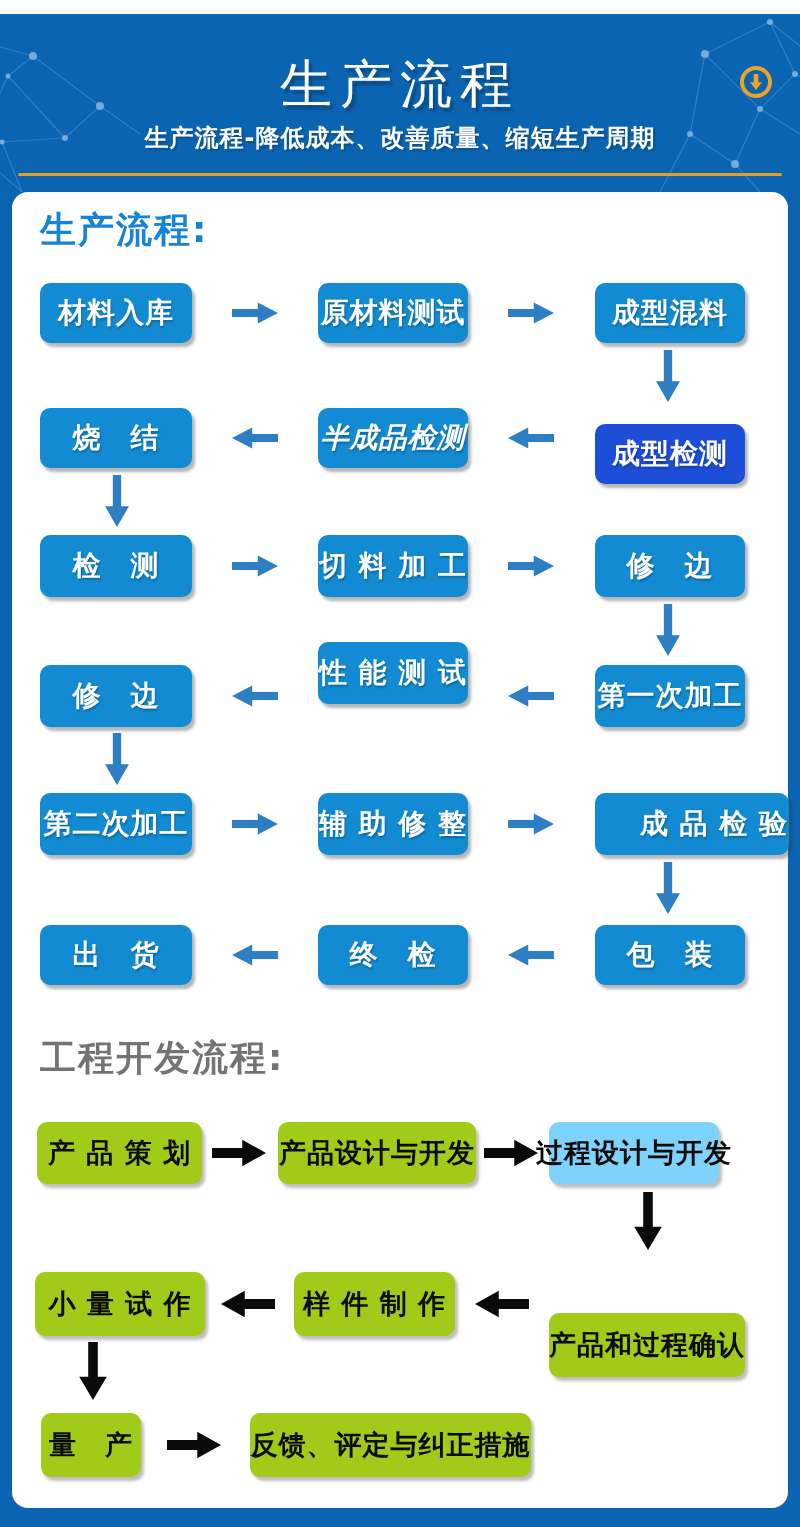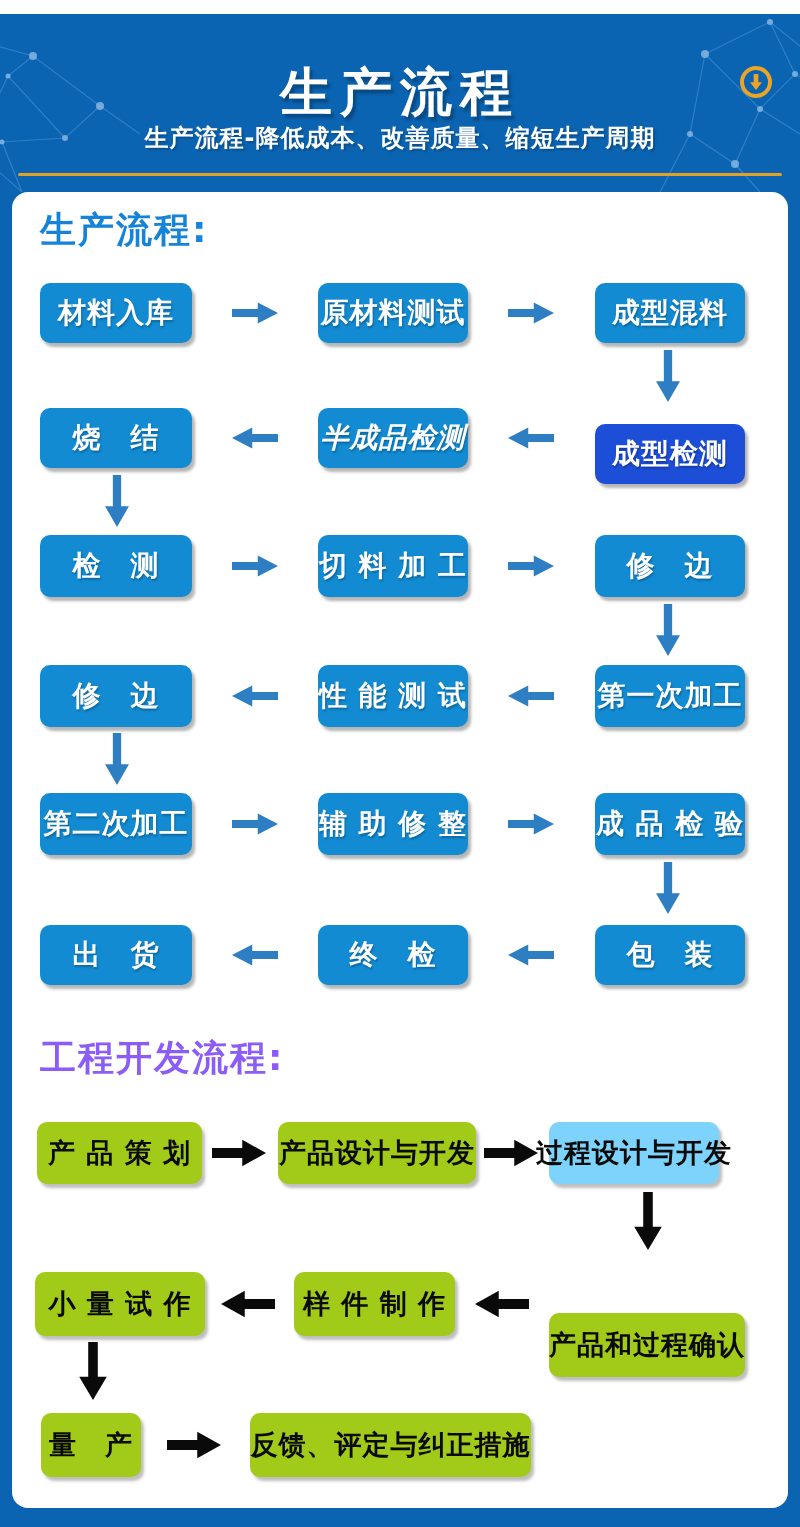--- a/index.html
+++ b/index.html
@@ -6,22 +6,22 @@
   body{
     width:800px;height:1527px;position:relative;
     background:#0b64b2;
     font-family:"DejaVu Sans","Liberation Sans",sans-serif;
     overflow:hidden;
   }
   .top-strip{position:absolute;left:0;top:0;width:800px;height:14px;background:#ffffff;}
   .header{position:absolute;left:0;top:14px;width:800px;height:178px;}
   .net-svg{position:absolute;left:0;top:0;pointer-events:none;}
   .page-title{
-    position:absolute;left:0;top:44px;width:100%;margin:0;
-    text-align:center;color:#ffffff;font-size:52px;font-weight:bold;
+    position:absolute;left:0;top:36px;width:100%;margin:0;
+    text-align:center;color:#ffffff;font-size:52px;font-weight:normal;
     letter-spacing:8px;text-shadow:3px 4px 3px rgba(0,0,0,0.28);
   }
   .page-subtitle{
     position:absolute;left:0;top:108px;width:100%;margin:0;
     text-align:center;color:#ffffff;font-size:24px;font-weight:bold;
     letter-spacing:1px;text-shadow:2px 2px 2px rgba(0,0,0,0.22);
   }
   .download-icon{
     position:absolute;left:740px;top:52px;width:24px;height:24px;
     border:4px solid #eca427;border-radius:50%;
@@ -85,49 +85,49 @@
   <h1 class="page-title">生产流程</h1>
   <p class="page-subtitle">生产流程-降低成本、改善质量、缩短生产周期</p>
   <div class="download-icon">
     <div class="glyph"></div>
   </div>
   <div class="gold-line"></div>
 </div>
 
 <div class="card">
   <h2 class="flow-heading" id="prod-heading" style="color: rgb(21, 131, 216);">生产流程:</h2>
-  <h2 class="flow-heading" id="eng-heading" style="color: #8b5cf6;">工程开发流程:</h2>
+  <h2 class="flow-heading" id="eng-heading" style="color: #737373;">工程开发流程:</h2>
   <div id="flowchart-root" style="position:absolute;left:0;top:0;width:776px;height:1316px;">
       <div class="fbox blue" style="left: 28px; top: 91px; width: 152px; height: 60px; background: rgb(18, 139, 211);">材料入库</div>
       <div class="fbox blue" style="left: 306px; top: 91px; width: 150px; height: 60px; background: rgb(18, 139, 211);">原材料测试</div>
       <div class="fbox blue" style="left: 583px; top: 91px; width: 150px; height: 60px; background: rgb(18, 139, 211);">成型混料</div>
       <div class="arrow aright" style="left: 220px; top: 109px; width: 46px; height: 24px; background: rgb(46, 126, 195);"></div>
       <div class="arrow aright" style="left: 496px; top: 109px; width: 46px; height: 24px; background: rgb(46, 126, 195);"></div>
       <div class="arrow adown" style="left: 643px; top: 158px; width: 26px; height: 52px; background: rgb(46, 126, 195);"></div>
       <div class="fbox blue" style="left: 28px; top: 216px; width: 152px; height: 60px; background: rgb(18, 139, 211);">烧　结</div>
       <div class="fbox blue" style="left: 306px; top: 216px; width: 150px; height: 60px; background: rgb(18, 139, 211); font-style: italic;">半成品检测</div>
       <div class="fbox blue" style="left: 583px; top: 232px; width: 150px; height: 60px; background: #1d4ed8;">成型检测</div>
       <div class="arrow aleft" style="left: 220px; top: 234px; width: 46px; height: 24px; background: rgb(46, 126, 195);"></div>
       <div class="arrow aleft" style="left: 496px; top: 234px; width: 46px; height: 24px; background: rgb(46, 126, 195);"></div>
       <div class="arrow adown" style="left: 92px; top: 283px; width: 26px; height: 52px; background: rgb(46, 126, 195);"></div>
       <div class="fbox blue" style="left: 28px; top: 343px; width: 152px; height: 62px; background: rgb(18, 139, 211);">检　测</div>
       <div class="fbox blue" style="left: 306px; top: 343px; width: 150px; height: 62px; background: rgb(18, 139, 211);">切 料 加 工</div>
       <div class="fbox blue" style="left: 583px; top: 343px; width: 150px; height: 62px; background: rgb(18, 139, 211);">修　边</div>
       <div class="arrow aright" style="left: 220px; top: 362px; width: 46px; height: 24px; background: rgb(46, 126, 195);"></div>
       <div class="arrow aright" style="left: 496px; top: 362px; width: 46px; height: 24px; background: rgb(46, 126, 195);"></div>
       <div class="arrow adown" style="left: 643px; top: 412px; width: 26px; height: 52px; background: rgb(46, 126, 195);"></div>
       <div class="fbox blue" style="left: 28px; top: 473px; width: 152px; height: 62px; background: rgb(18, 139, 211);">修　边</div>
-      <div class="fbox blue" style="left: 306px; top: 473px; width: 150px; height: 62px; background: rgb(18, 139, 211);">性 能 测 试</div>
+      <div class="fbox blue" style="left: 306px; top: 450px; width: 150px; height: 62px; background: rgb(18, 139, 211);">性 能 测 试</div>
       <div class="fbox blue" style="left: 583px; top: 473px; width: 150px; height: 62px; background: rgb(18, 139, 211);">第一次加工</div>
       <div class="arrow aleft" style="left: 220px; top: 492px; width: 46px; height: 24px; background: rgb(46, 126, 195);"></div>
       <div class="arrow aleft" style="left: 496px; top: 492px; width: 46px; height: 24px; background: rgb(46, 126, 195);"></div>
       <div class="arrow adown" style="left: 92px; top: 541px; width: 26px; height: 52px; background: rgb(46, 126, 195);"></div>
       <div class="fbox blue" style="left: 28px; top: 601px; width: 152px; height: 62px; background: rgb(18, 139, 211);">第二次加工</div>
       <div class="fbox blue" style="left: 306px; top: 601px; width: 150px; height: 62px; background: rgb(18, 139, 211);">辅 助 修 整</div>
-      <div class="fbox blue" style="left: 583px; top: 601px; width: 150px; height: 62px; background: rgb(18, 139, 211);">成 品 检 验</div>
+      <div class="fbox blue" style="left: 583px; top: 601px; width: 150px; height: 62px; background: rgb(18, 139, 211); padding-left: 44px;">成 品 检 验</div>
       <div class="arrow aright" style="left: 220px; top: 620px; width: 46px; height: 24px; background: rgb(46, 126, 195);"></div>
       <div class="arrow aright" style="left: 496px; top: 620px; width: 46px; height: 24px; background: rgb(46, 126, 195);"></div>
       <div class="arrow adown" style="left: 643px; top: 670px; width: 26px; height: 52px; background: rgb(46, 126, 195);"></div>
       <div class="fbox blue" style="left: 28px; top: 733px; width: 152px; height: 60px; background: rgb(18, 139, 211);">出　货</div>
       <div class="fbox blue" style="left: 306px; top: 733px; width: 150px; height: 60px; background: rgb(18, 139, 211);">终　检</div>
       <div class="fbox blue" style="left: 583px; top: 733px; width: 150px; height: 60px; background: rgb(18, 139, 211);">包　装</div>
       <div class="arrow aleft" style="left: 220px; top: 751px; width: 46px; height: 24px; background: rgb(46, 126, 195);"></div>
       <div class="arrow aleft" style="left: 496px; top: 751px; width: 46px; height: 24px; background: rgb(46, 126, 195);"></div>
       <div class="fbox green" style="left: 25px; top: 930px; width: 165px; height: 62px; background: rgb(162, 202, 24);">产 品 策 划</div>
       <div class="fbox green" style="left: 266px; top: 930px; width: 198px; height: 62px; background: rgb(162, 202, 24);">产品设计与开发</div>

